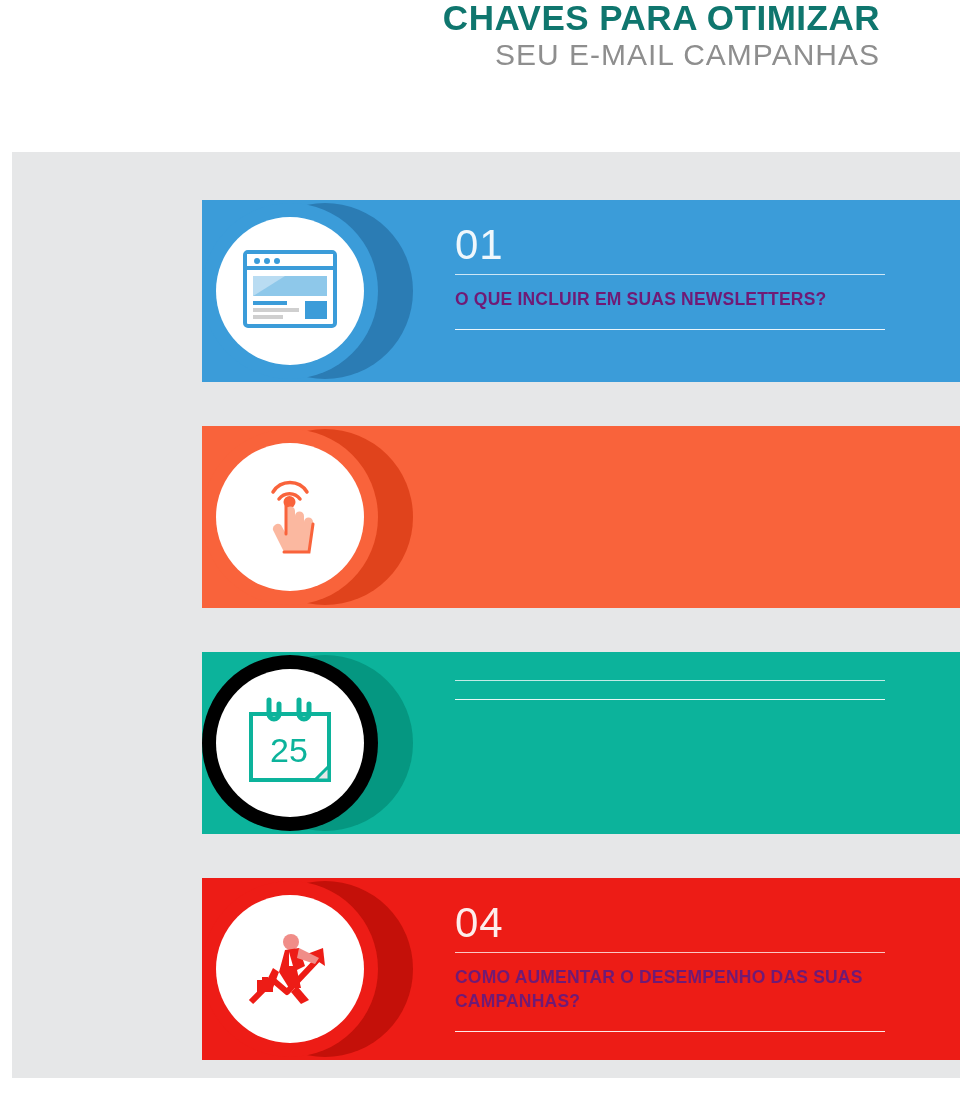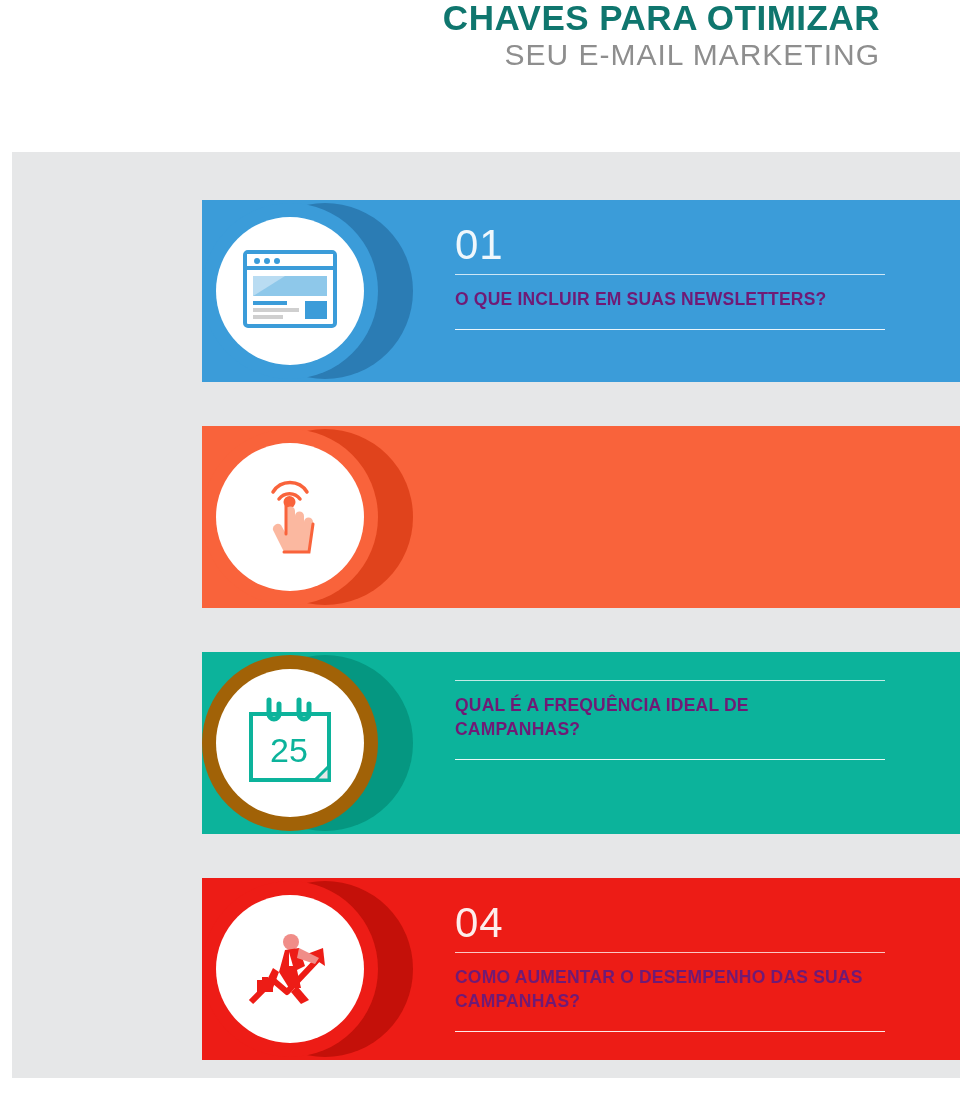--- a/index.html
+++ b/index.html
@@ -154,21 +154,21 @@
 
   
   .icon-wrap { width: 110px; height: 110px; position: relative; }
 
 </style>
 </head>
 <body>
 
 <div class="header">
   <div class="header-title">CHAVES PARA OTIMIZAR</div>
-  <div class="header-subtitle">SEU E-MAIL MARKETING</div>
+  <div class="header-subtitle">SEU E-MAIL CAMPANHAS</div>
 </div>
 
 <div class="body-area">
 
   <div class="row row-1">
     <div class="row-bar" style="background:#3b9cd9"></div>
     <div class="badge-shadow" style="background:#2b7cb4"></div>
     <div class="badge" style="background:#3b9cd9">
       <div class="badge-inner">
         <div class="icon-wrap">
@@ -214,36 +214,35 @@
             <path d="M49 90 L74 90 L78 62" stroke="#f9633b" stroke-width="3" fill="none" stroke-linecap="round"></path>
           </svg>
         </div>
       </div>
     </div>
   </div>
 
   <div class="row row-3">
     <div class="row-bar" style="background:#0cb39b"></div>
     <div class="badge-shadow" style="background:#059781"></div>
-    <div class="badge" style="background:#a16207">
+    <div class="badge" style="background:#000000">
       <div class="badge-inner">
         <div class="icon-wrap">
           <svg viewBox="0 0 110 110" width="110" height="110">
             <rect x="16" y="26" width="78" height="66" fill="#ffffff" stroke="#0cb39b" stroke-width="4"></rect>
             <path d="M34 12 L34 26 a5 5 0 0 0 10 0 L44 16" fill="none" stroke="#0cb39b" stroke-width="5" stroke-linecap="round"></path>
             <path d="M64 12 L64 26 a5 5 0 0 0 10 0 L74 16" fill="none" stroke="#0cb39b" stroke-width="5" stroke-linecap="round"></path>
             <polygon points="94,78 94,92 80,92" fill="#e6e7e8" stroke="#0cb39b" stroke-width="3"></polygon>
             <text x="54" y="74" text-anchor="middle" font-family="Liberation Sans, sans-serif" font-size="34" fill="#0cb39b">25</text>
           </svg>
         </div>
       </div>
     </div>
     <div class="row-text">
       <div class="rule"></div>
-      <div class="row-label">QUAL É A FREQUÊNCIA IDEAL DE CAMPANHAS?</div>
       <div class="rule-bottom"></div>
     </div>
   </div>
 
   <div class="row row-4">
     <div class="row-bar" style="background:#ed1c16"></div>
     <div class="badge-shadow" style="background:#c41009"></div>
     <div class="badge" style="background:#ed1c16">
       <div class="badge-inner">
         <div class="icon-wrap">

